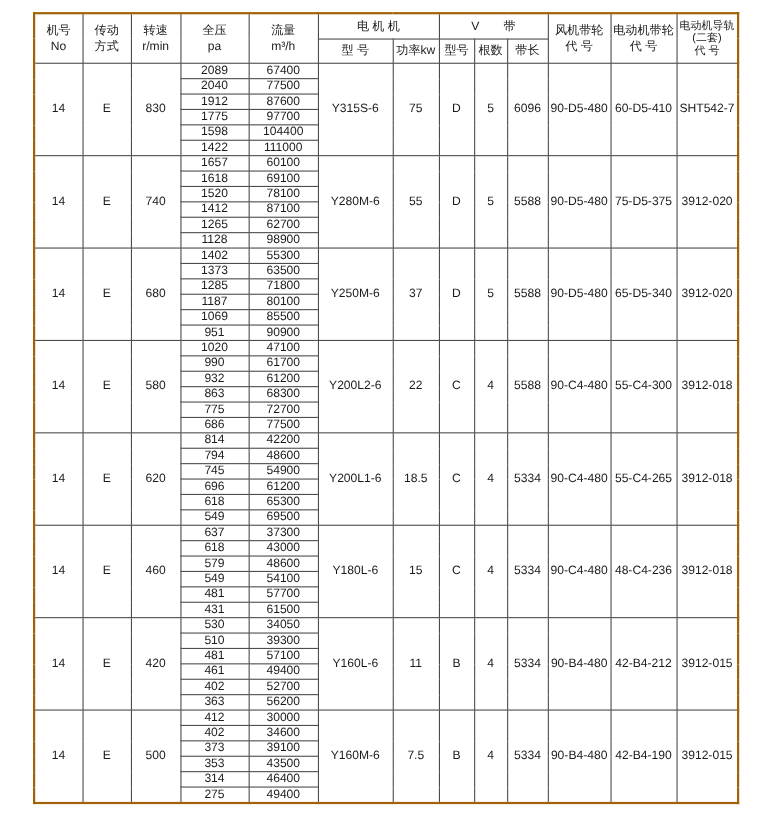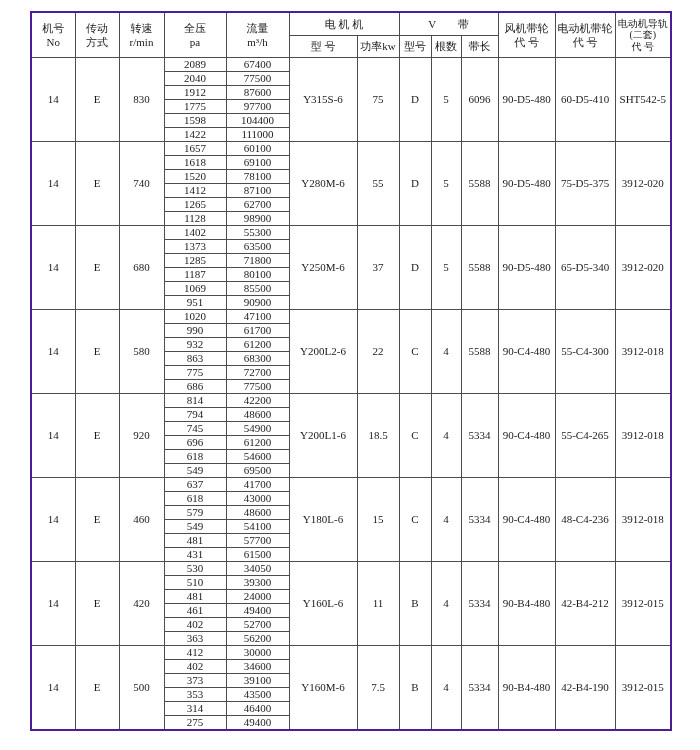--- a/index.html
+++ b/index.html
@@ -12,22 +12,21 @@
     width: 700px;
     height: 750px;
     background: #ffffff;
     box-sizing: border-box;
     padding: 11px 0 0 30px;
   }
   table.spec {
     border-collapse: collapse;
     table-layout: fixed;
     width: 640px;
-    border: 2px solid #4c1d95;
-    font-family: Liberation Serif, serif;
+    border: 2px solid #a16207;
   }
   table.spec th, table.spec td {
     border: 1px solid #4c4c4c;
     text-align: center;
     vertical-align: middle;
     color: #1b1b1b;
     padding: 0;
     overflow: hidden;
   }
   thead th {
@@ -103,21 +102,21 @@
           <td rowspan="6">830</td>
           <td>2089</td>
           <td>67400</td>
           <td rowspan="6">Y315S-6</td>
           <td rowspan="6">75</td>
           <td rowspan="6">D</td>
           <td rowspan="6">5</td>
           <td rowspan="6">6096</td>
           <td rowspan="6">90-D5-480</td>
           <td rowspan="6">60-D5-410</td>
-          <td rowspan="6">SHT542-5</td>
+          <td rowspan="6">SHT542-7</td>
         </tr>
         <tr>
           <td>2040</td>
           <td>77500</td>
         </tr>
         <tr>
           <td>1912</td>
           <td>87600</td>
         </tr>
         <tr>
@@ -233,21 +232,21 @@
           <td>775</td>
           <td>72700</td>
         </tr>
         <tr>
           <td>686</td>
           <td>77500</td>
         </tr>
         <tr>
           <td rowspan="6">14</td>
           <td rowspan="6">E</td>
-          <td rowspan="6">920</td>
+          <td rowspan="6">620</td>
           <td>814</td>
           <td>42200</td>
           <td rowspan="6">Y200L1-6</td>
           <td rowspan="6">18.5</td>
           <td rowspan="6">C</td>
           <td rowspan="6">4</td>
           <td rowspan="6">5334</td>
           <td rowspan="6">90-C4-480</td>
           <td rowspan="6">55-C4-265</td>
           <td rowspan="6">3912-018</td>
@@ -259,32 +258,32 @@
         <tr>
           <td>745</td>
           <td>54900</td>
         </tr>
         <tr>
           <td>696</td>
           <td>61200</td>
         </tr>
         <tr>
           <td>618</td>
-          <td>54600</td>
+          <td>65300</td>
         </tr>
         <tr>
           <td>549</td>
           <td>69500</td>
         </tr>
         <tr>
           <td rowspan="6">14</td>
           <td rowspan="6">E</td>
           <td rowspan="6">460</td>
           <td>637</td>
-          <td>41700</td>
+          <td>37300</td>
           <td rowspan="6">Y180L-6</td>
           <td rowspan="6">15</td>
           <td rowspan="6">C</td>
           <td rowspan="6">4</td>
           <td rowspan="6">5334</td>
           <td rowspan="6">90-C4-480</td>
           <td rowspan="6">48-C4-236</td>
           <td rowspan="6">3912-018</td>
         </tr>
         <tr>
@@ -321,21 +320,21 @@
           <td rowspan="6">90-B4-480</td>
           <td rowspan="6">42-B4-212</td>
           <td rowspan="6">3912-015</td>
         </tr>
         <tr>
           <td>510</td>
           <td>39300</td>
         </tr>
         <tr>
           <td>481</td>
-          <td>24000</td>
+          <td>57100</td>
         </tr>
         <tr>
           <td>461</td>
           <td>49400</td>
         </tr>
         <tr>
           <td>402</td>
           <td>52700</td>
         </tr>
         <tr>

